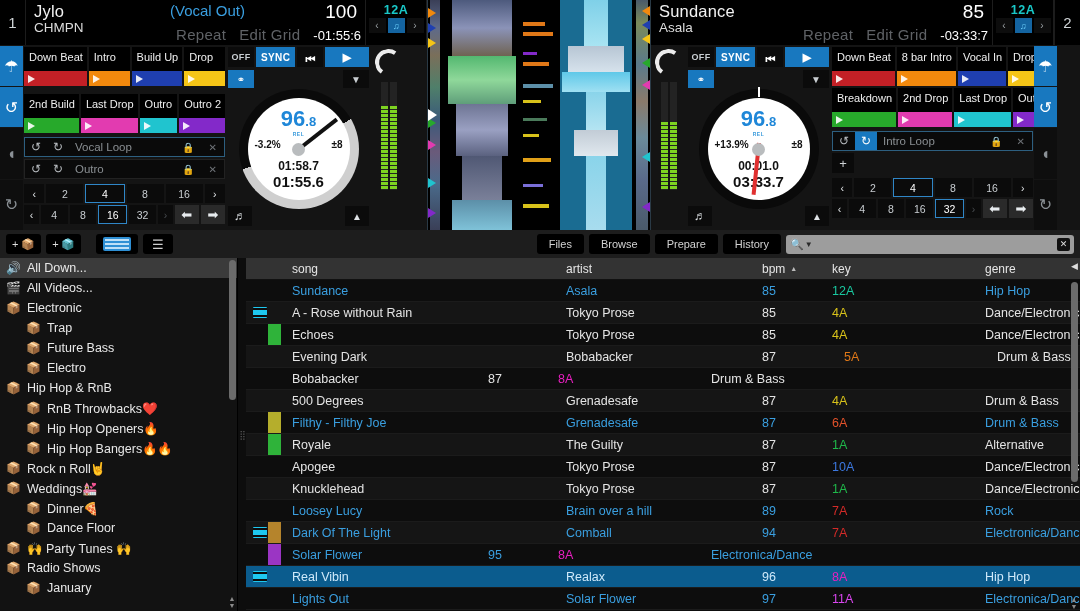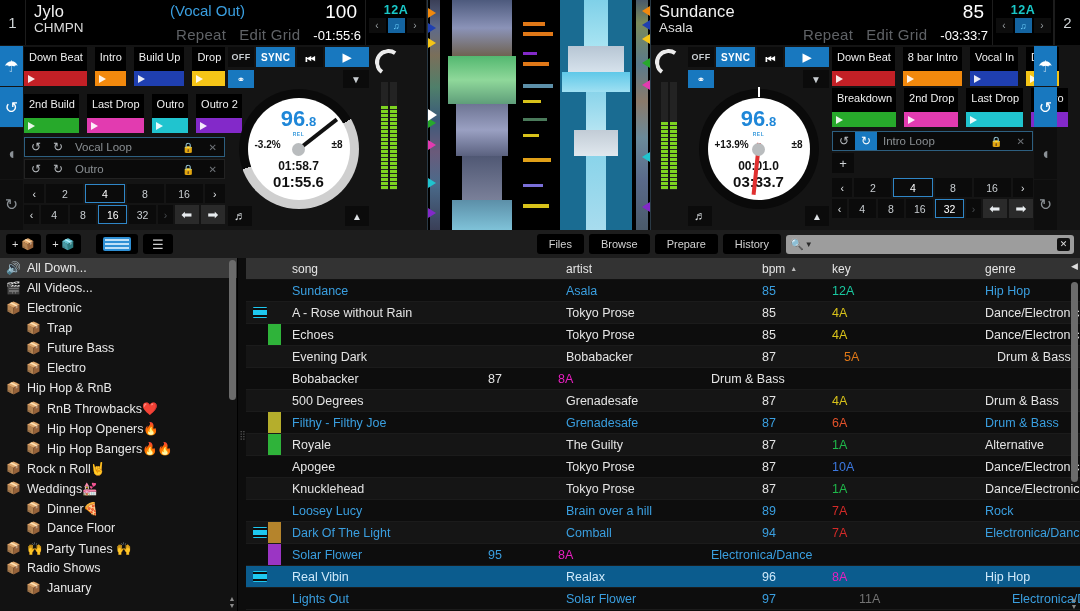--- a/index.html
+++ b/index.html
@@ -38,21 +38,21 @@
   .keynav span.mid{ background:#1464a0; color:#6fd2ff; font-size:9px;}
 
   
   .dbody{ height:185px; display:flex; background:#141414; position:relative;}
   .railcol{ width:23px; display:flex; flex-direction:column; gap:1px; padding-top:1px;}
   .rail-btn{ background:#0e0e0e; flex:1; display:flex; align-items:center; justify-content:center; color:#8b9196;}
   .rail-btn.on{ background:#1878bf; color:#fff; }
   .rail-btn.split{ flex:1.25; }
 
   .cuecol{ width:203px; padding:2px 1px 0 1px;}
-  .cue-grid{ display:grid; grid-template-columns:repeat(4,1fr); gap:8px; }
+  .cue-grid{ display:grid; grid-template-columns:repeat(4,1fr); gap:2px; }
   .cue{ height:24px; background:#000; color:#efefef; font-size:11px; padding:4px 4px 0 5px;
         overflow:hidden; white-space:nowrap; }
   .cue-bar{ height:15px; display:flex; align-items:center; padding-left:4px; }
   .cue-bar .tri{ width:0;height:0;border-left:7px solid rgba(255,255,255,.9);
                  border-top:4.5px solid transparent;border-bottom:4.5px solid transparent;}
   .loops{ margin-top:4px; }
   .looprow{ height:20px; background:#0a0a0a; border:1px solid #2d5f80; display:flex; align-items:center;
             margin-bottom:2px; }
   .looprow.plain{ border-color:#222; }
   .loopbtn{ width:22px; height:18px; display:flex; align-items:center; justify-content:center;
@@ -918,21 +918,21 @@
             <div class="td col-bpm">96</div>
             <div class="td col-key" style="color: rgb(232, 31, 192);">8A</div>
             <div class="td col-genre">Hip Hop</div>
           </div>
           <div class="trow blue">
             <div class="td col-icn"></div>
             <div class="td col-clr" style="padding: 0px;"></div>
             <div class="td col-song">Lights Out</div>
             <div class="td col-artist">Solar Flower</div>
             <div class="td col-bpm">97</div>
-            <div class="td col-key" style="color: #737373; margin-left: 27px;">11A</div>
+            <div class="td col-key" style="color: #d946ef;">11A</div>
             <div class="td col-genre">Electronica/Dance</div>
           </div>
         </div>
       <div class="tbl-scroll">
         <div class="tbl-thumb"></div>
       </div>
       <div class="tbl-arrows">▲<br>▼</div>
     </div>
   </div>
 </div>

